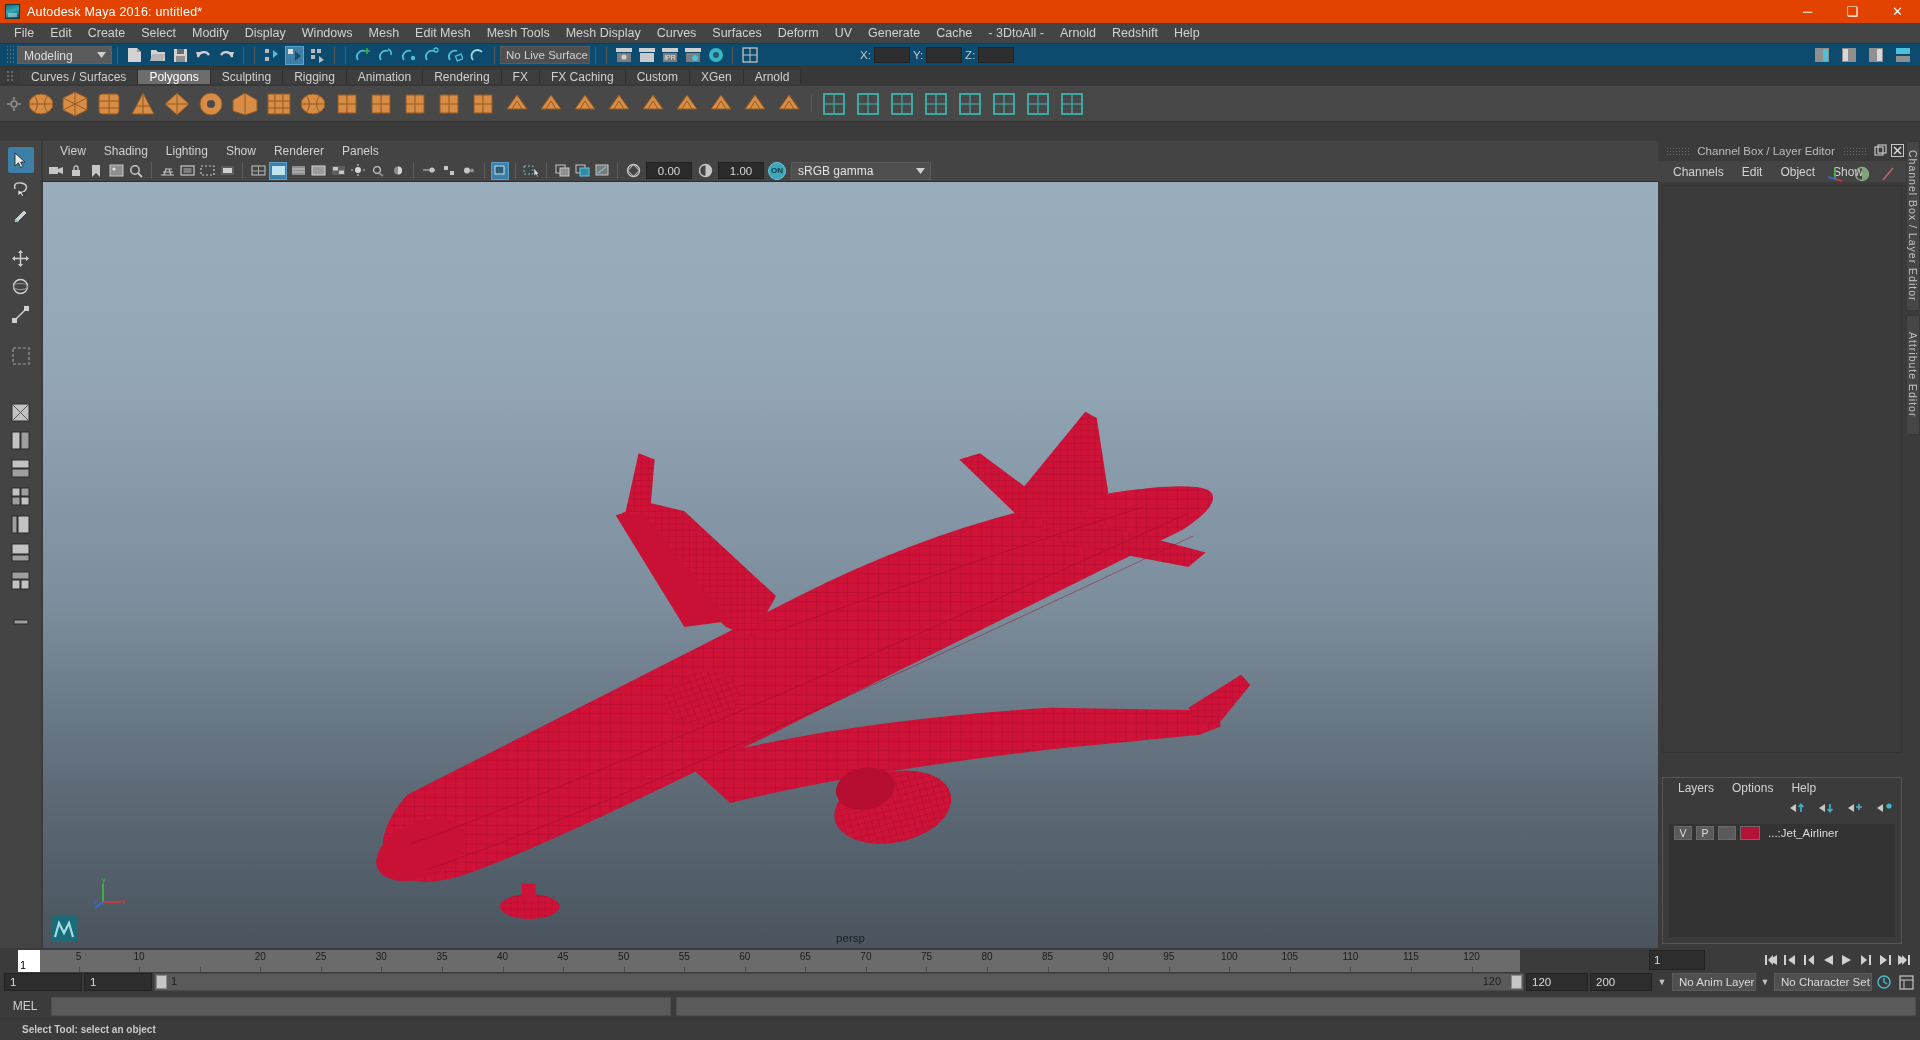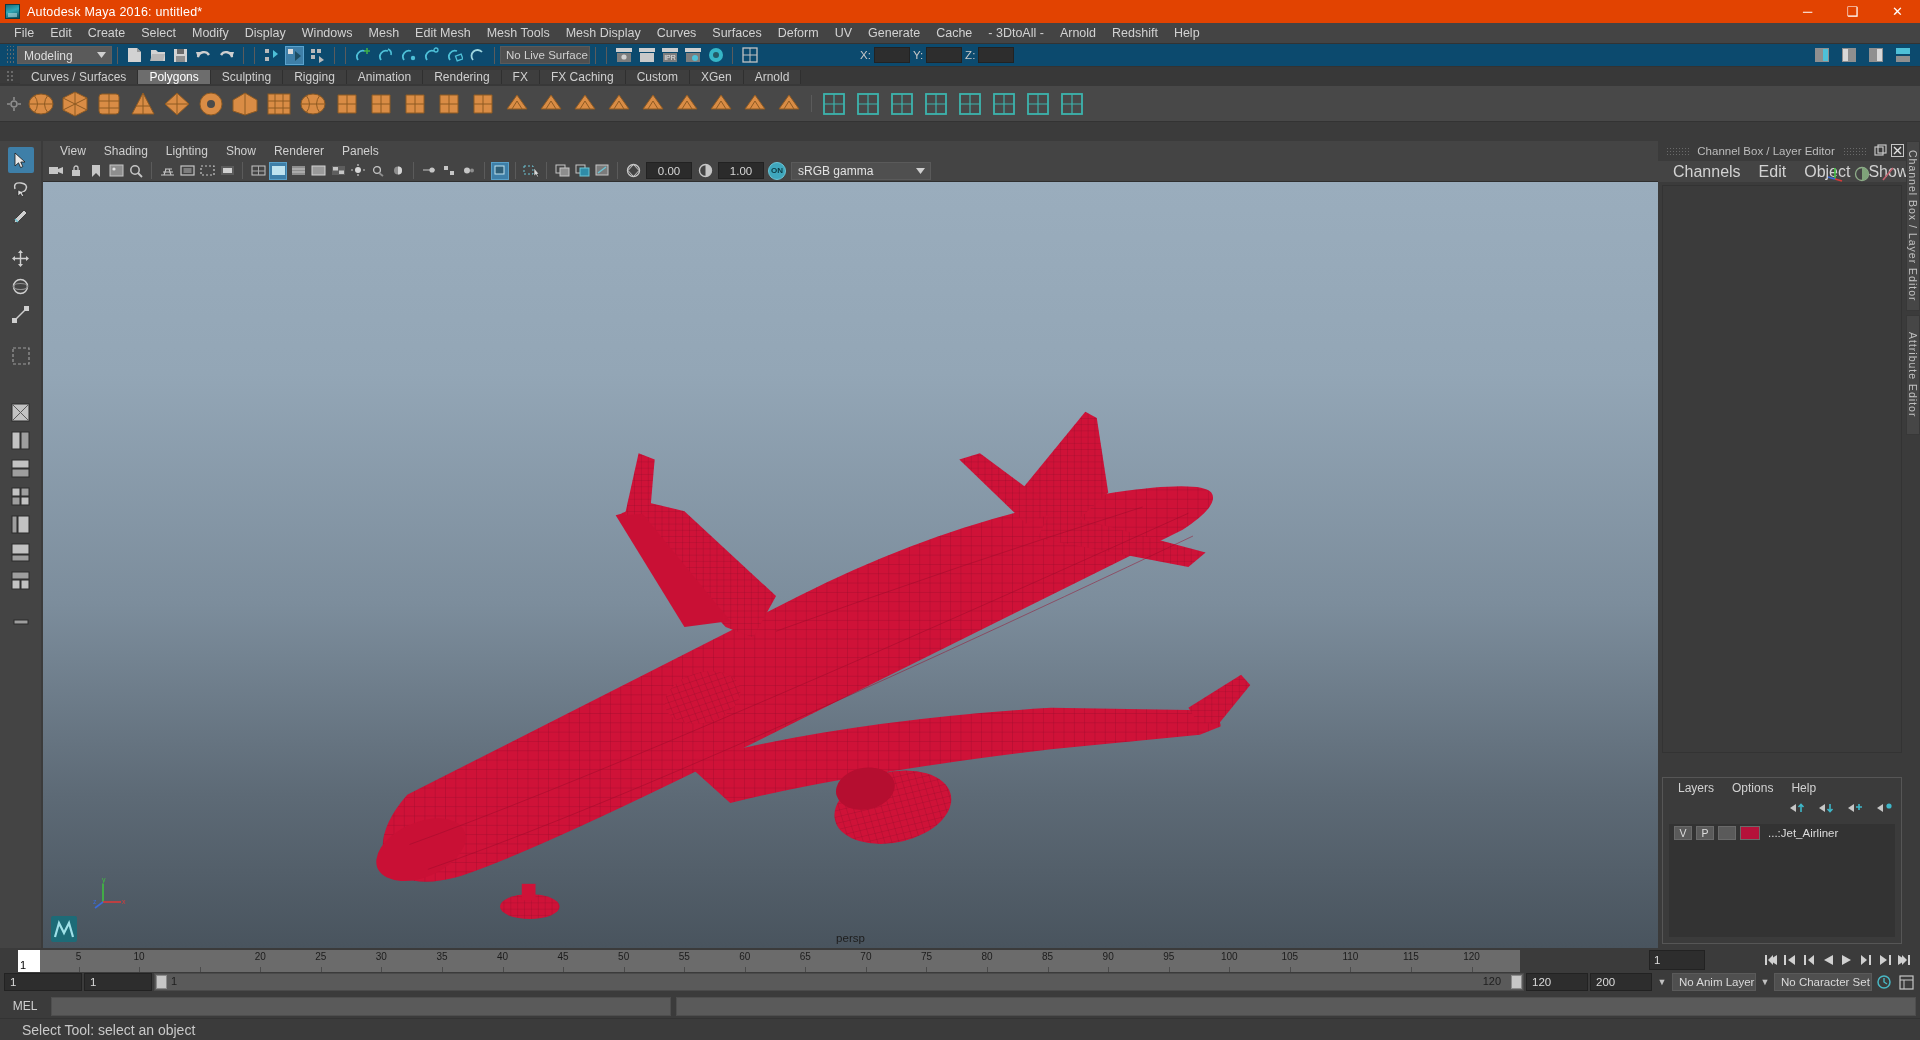--- a/index.html
+++ b/index.html
@@ -53,21 +53,21 @@
   .gammabox { width:140px; height:18px; background:#4f4f4f; border:1px solid #5a5a5a; color:#e2e2e2; font-size:12px; line-height:17px; padding-left:6px; position:relative;}
   #viewport { position:absolute; left:0; right:0; top:41px; bottom:0; background:linear-gradient(180deg,#9aadbd 0%,#93a6b6 25%,#7c8d9c 55%,#5d6a76 80%,#49545e 100%); overflow:hidden; }
   #vplabel { position:absolute; bottom:4px; left:0; right:0; text-align:center; color:#1d1d1d; font-size:11.5px; }
   #axisgizmo { position:absolute; left:50px; bottom:38px; width:34px; height:34px; }
   #mayaicon { position:absolute; left:7px; bottom:5px; width:28px; height:28px; }
   
   #rightpanel { position:absolute; right:0; top:141px; bottom:92px; width:262px; background:#3b3b3b; }
   #cbTitle { height:20px; display:flex; align-items:center; color:#bdbdbd; font-size:11.5px; }
   .dotrail { flex:1; height:1px; margin:0 8px; background-image:radial-gradient(#6a6a6a 1px,transparent 1px); background-size:3px 3px; background-position:0 0; height:9px;}
   #cbMenu { height:21px; background:#444; display:flex; align-items:center; padding-left:6px; }
-  #cbMenu .cmi { padding:0 9px; font-size:16px; color:#d2d2d2;text-align:center;}
+  #cbMenu .cmi { padding:0 9px; font-size:12px; color:#d2d2d2;text-align:center;}
   #cbBody { position:absolute; left:4px; right:18px; top:44px; bottom:195px; background:#3b3b3b; border:1px solid #333;}
   #cbIcons { position:absolute; right:24px; top:24px; display:flex; gap:10px; align-items:center;}
   #layerTabs { position:absolute; left:4px; right:18px; bottom:152px; height:19px; display:flex;}
   .ltab { padding:0 13px; height:19px; display:flex;align-items:center; font-size:12px; background:#4a4a4a; color:#cfcfcf; border-right:1px solid #343434;}
   .ltab.active { background:#6d6d6d; color:#fff;}
   #layerPanel { position:absolute; left:4px; right:18px; bottom:4px; top:calc(100% - 171px); background:#3b3b3b; border:1px solid #565656;}
   #layerMenu { height:20px; display:flex; align-items:center; padding-left:6px;}
   #layerMenu .lmi{ padding:0 9px; font-size:12px; color:#d2d2d2;}
   #layerBtns { height:22px; display:flex; justify-content:flex-end; align-items:center; padding-right:8px; gap:12px;}
   #layerList { position:absolute; left:6px; right:6px; top:46px; bottom:6px; background:#333; }
@@ -90,21 +90,21 @@
   .rfield { height:18px; background:#2d2d2d; border:1px solid #222; color:#dadada; font-size:11.5px; padding-left:5px; line-height:16px; }
   #rangebar { flex:1; height:18px; background:#5a5a5a; border:1px solid #4a4a4a; position:relative; }
   .rhandle { position:absolute; top:1px; width:11px; height:14px; background:#c6c6c6; border:1px solid #8a8a8a;}
   .rlabel { position:absolute; top:1px; font-size:11px; color:#1e1e1e;}
   .combo { height:18px; background:#4f4f4f; border:1px solid #5a5a5a; color:#dadada; font-size:11.5px; padding-left:6px; line-height:16px; position:relative;}
   
   #cmdrow { position:absolute; left:0; right:0; bottom:22px; height:24px; background:#3b3b3b; display:flex; align-items:center; padding:0 4px; gap:5px;}
   #melLbel { width:42px; text-align:center; font-size:12px; color:#cfcfcf;}
   #melInput { width:620px; height:19px; background:#5a5a5a; border:1px solid #4e4e4e;}
   #melOut { flex:1; height:19px; background:#5a5a5a; border:1px solid #4e4e4e;}
-  #statusline { position:absolute; left:0; right:0; bottom:0; height:22px; background:#3b3b3b; display:flex; align-items:center; padding-left:22px; font-size:14px; color:#c9c9c9; border-top:1px solid #333;}
+  #statusline { position:absolute; left:0; right:0; bottom:0; height:22px; background:#3b3b3b; display:flex; align-items:center; padding-left:22px; font-size:10px; color:#c9c9c9; border-top:1px solid #333;font-weight:bold;}
 </style>
 </head>
 <body>
 
 <div id="titlebar">
   <div class="tb-logo"></div>
   <div class="tb-title">Autodesk Maya 2016: untitled*</div>
   <div class="tb-btns">
     <div class="tb-btn">─</div>
     <div class="tb-btn">❑</div>

